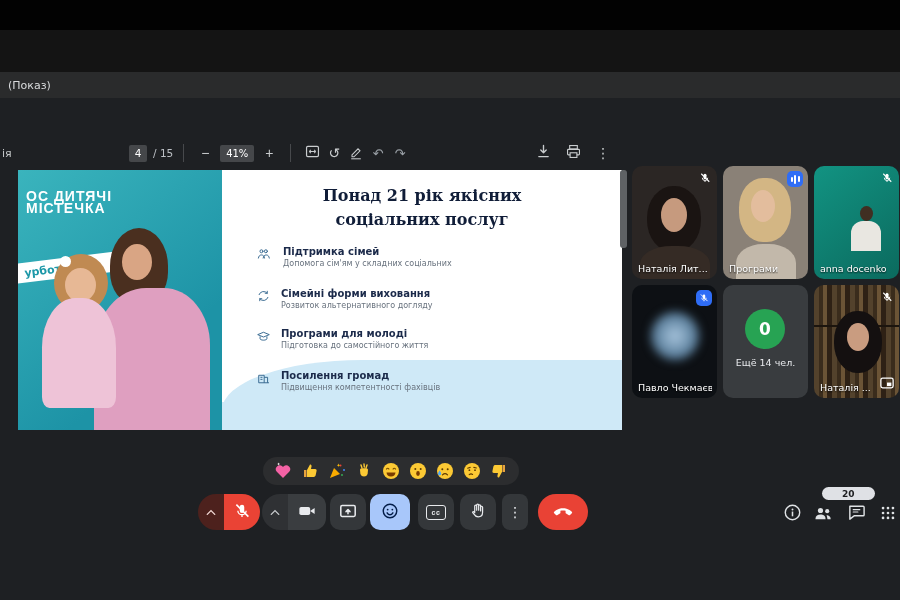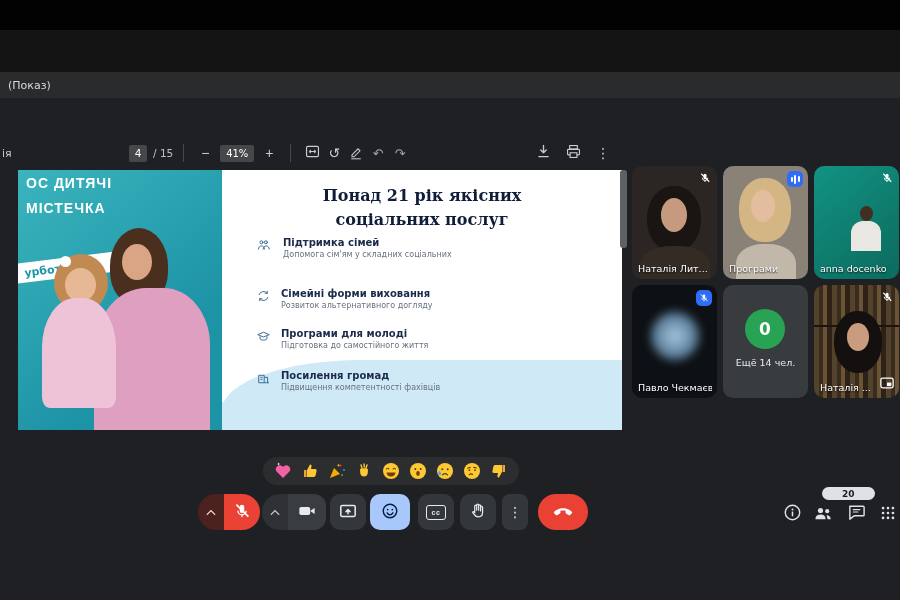--- a/index.html
+++ b/index.html
@@ -26,38 +26,38 @@
             display:flex;align-items:center;justify-content:center;margin:0 4px;}
   .dim{color:#9aa0a6;font-size:13px;}
   .tb-spacer{flex:1;}
   .mr{margin-right:8px;} .mr-end{margin-right:14px;}
 
   
   .slide{left:18px;top:170px;width:604px;height:260px;background:#fff;overflow:hidden;}
   .photo{left:0;top:0;width:204px;height:260px;background:linear-gradient(140deg,#3ab4bd 0%,#1d93a6 70%);z-index:2;}
   .photo-t{left:8px;color:#fff;font-family:"Liberation Sans",sans-serif;font-weight:bold;
            font-size:14px;letter-spacing:1px;}
-  .pt1{top:5px;} .pt2{top:30px;}
+  .pt1{top:18px;} .pt2{top:30px;}
   .photo-band{left:-14px;top:86px;width:150px;height:20px;background:#fff;transform:rotate(-7deg);
               display:flex;align-items:center;}
   .photo-band span{margin-left:20px;color:#1d98a8;font-weight:bold;font-size:11px;}
   .m-hair{left:92px;top:58px;width:58px;height:76px;background:#4a2f1f;border-radius:50% 50% 42% 42%;}
   .m-face{left:104px;top:74px;width:30px;height:36px;background:#d9a584;border-radius:50%;}
   .c-hair{left:36px;top:84px;width:54px;height:58px;background:#c08a52;border-radius:50%;}
   .c-face{left:47px;top:98px;width:31px;height:34px;background:#e7b895;border-radius:50%;}
   .c-bow{left:42px;top:86px;width:11px;height:11px;background:#fff;border-radius:50%;}
   .sweater{left:76px;top:118px;width:116px;height:142px;background:#df9fc0;border-radius:45% 40% 0 0;}
   .c-top{left:24px;top:128px;width:74px;height:110px;background:#eec3d7;border-radius:45% 45% 10% 10%;}
 
   .s-title{left:204px;top:14px;width:400px;text-align:center;font-family:"DejaVu Serif",serif;
            font-size:16px;font-weight:600;color:#101d38;line-height:1.5;z-index:2;}
   .wave-low{left:204px;right:0;bottom:0;height:28px;background:#cfe9f7;z-index:1;}
   .wave-high{left:204px;right:0;bottom:0;height:70px;background:#cfe9f7;border-top-left-radius:140px 50px;z-index:1;}
   .s-item{left:238px;width:350px;display:flex;gap:10px;z-index:3;}
-  .it1{top:67px;gap:12px;} .it2{top:118px;} .it3{top:158px;} .it4{top:200px;}
+  .it1{top:76px;gap:12px;} .it2{top:118px;} .it3{top:158px;} .it4{top:200px;}
   .s-item svg{flex:none;margin-top:1px;}
   .it-head{font-size:10px;font-weight:bold;color:#1b2a4a;}
   .it-sub{font-size:8px;color:#68727e;margin-top:2px;}
 
   .pdf-scroll{left:620px;top:170px;width:7px;height:260px;}
   .pdf-thumb{left:0;top:0;width:7px;height:78px;background:#5f6265;border-radius:3px;}
 
   
   .tile{width:85px;height:113px;border-radius:10px;overflow:hidden;}
   .t-name{position:absolute;left:6px;bottom:5px;font-size:9.5px;color:#fff;white-space:nowrap;

